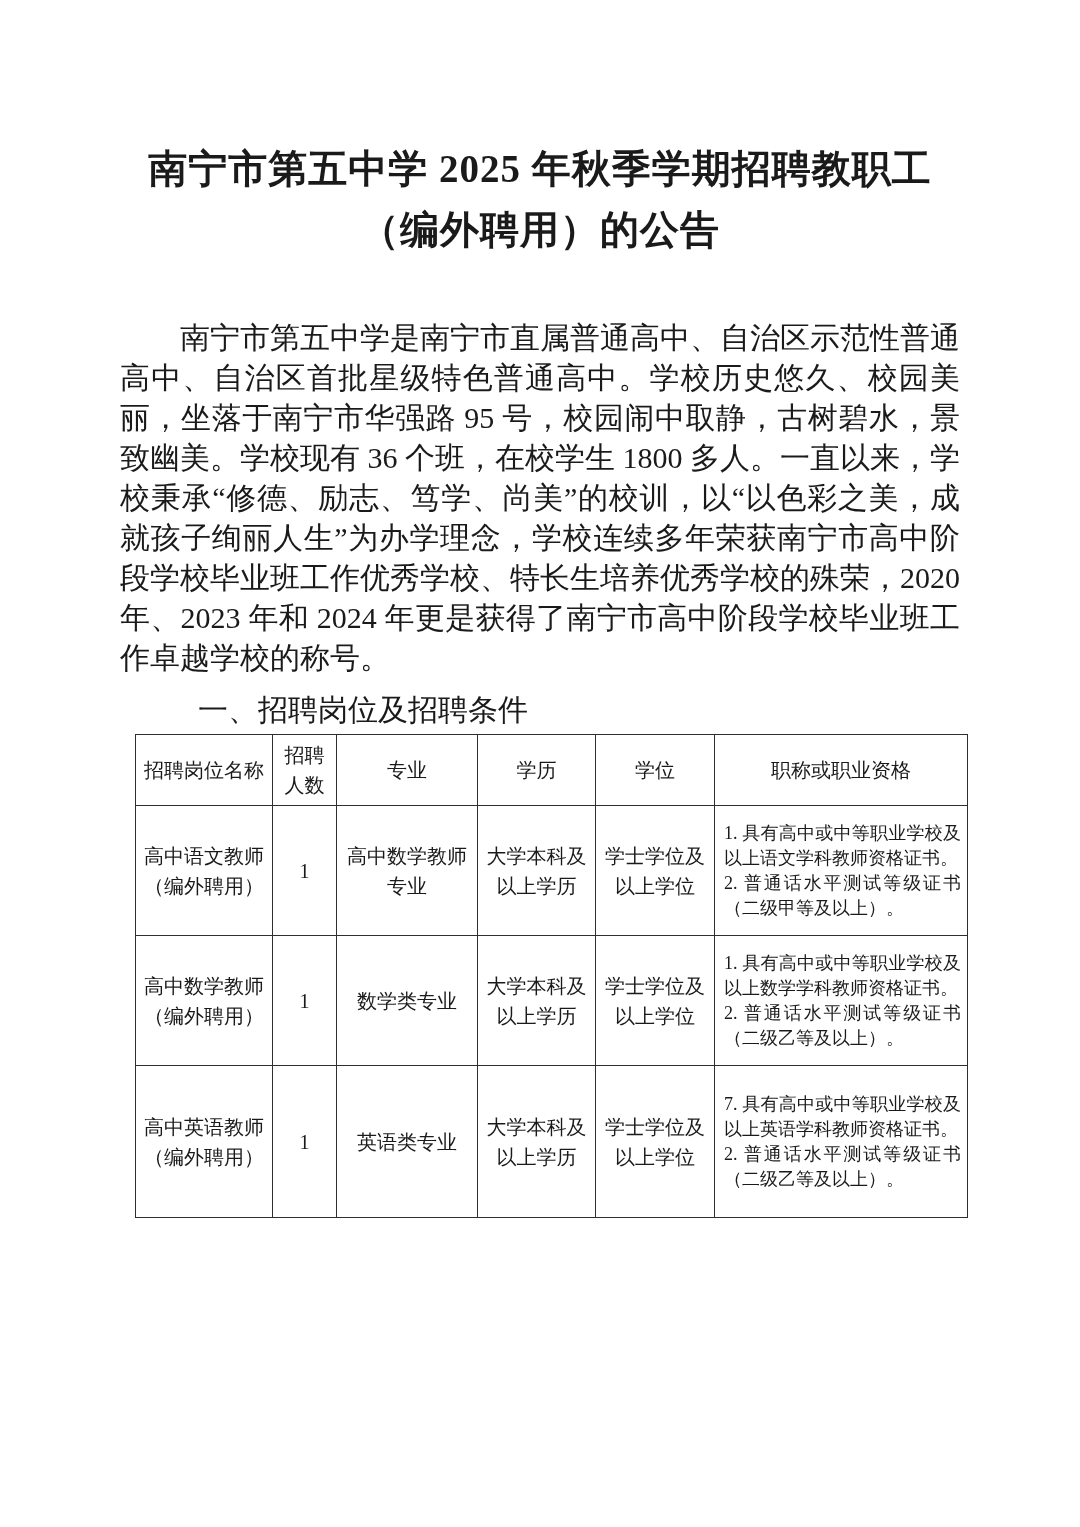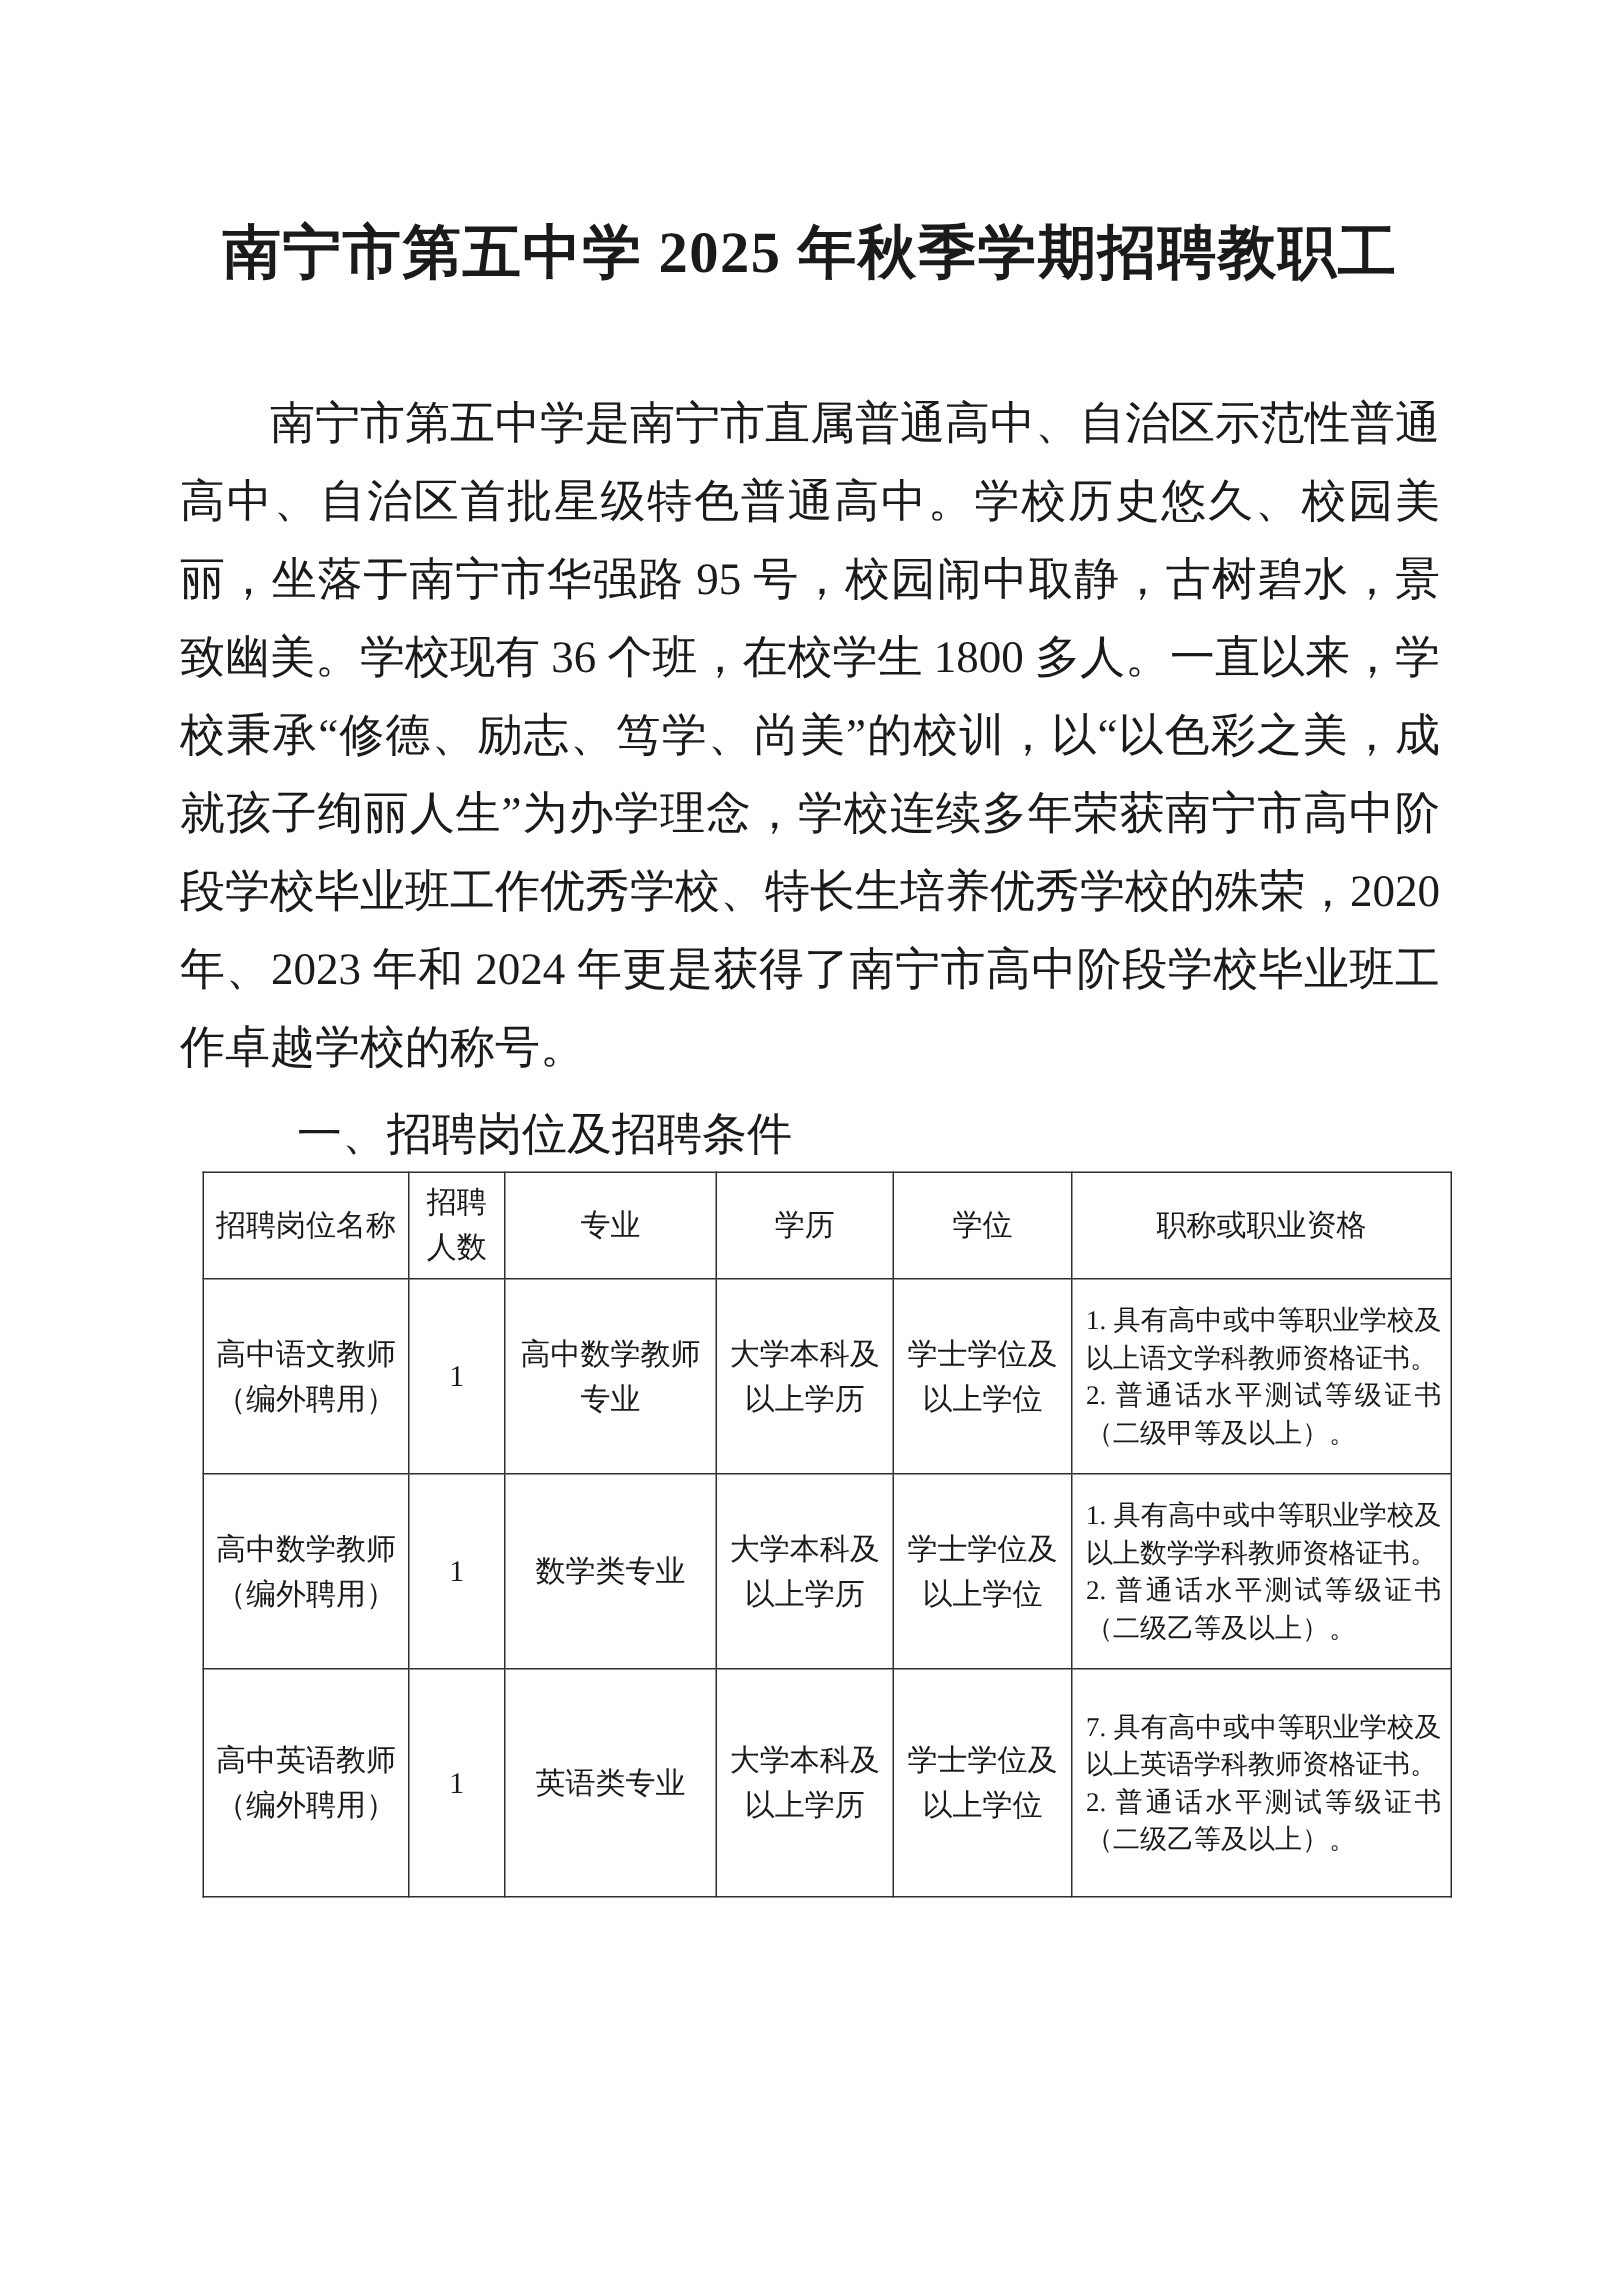--- a/index.html
+++ b/index.html
@@ -26,21 +26,21 @@
     line-height: 61px;
     letter-spacing: 1px;
     margin: 0;
   }
   .body-text {
     margin-top: 58px;
   }
   .para {
     margin: 0;
     font-size: 30px;
-    line-height: 52px;
+    line-height: 40px;
     text-align: justify;
     text-indent: 2em;
     word-break: break-all;
   }
   .section-heading {
     margin: 12px 0 4px 0;
     padding-left: 78px;
     font-family: "Liberation Sans", "DejaVu Sans", sans-serif;
     font-weight: 400;
     font-size: 30px;
@@ -88,20 +88,21 @@
     text-align: justify;
   }
 </style>
 </head>
 <body>
 
 <div class="page">
 
   <h1 class="doc-title">
     <div>南宁市第五中学 2025 年秋季学期招聘教职工</div>
+    <div>（编外聘用）的公告</div>
   </h1>
 
   <div class="body-text">
     <p class="para">南宁市第五中学是南宁市直属普通高中、自治区示范性普通高中、自治区首批星级特色普通高中。学校历史悠久、校园美丽，坐落于南宁市华强路 95 号，校园闹中取静，古树碧水，景致幽美。学校现有 36 个班，在校学生 1800 多人。一直以来，学校秉承“修德、励志、笃学、尚美”的校训，以“以色彩之美，成就孩子绚丽人生”为办学理念，学校连续多年荣获南宁市高中阶段学校毕业班工作优秀学校、特长生培养优秀学校的殊荣，2020 年、2023 年和 2024 年更是获得了南宁市高中阶段学校毕业班工作卓越学校的称号。</p>
   </div>
 
   <h2 class="section-heading">一、招聘岗位及招聘条件</h2>
 
   <table class="recruit-table">
     <colgroup>

